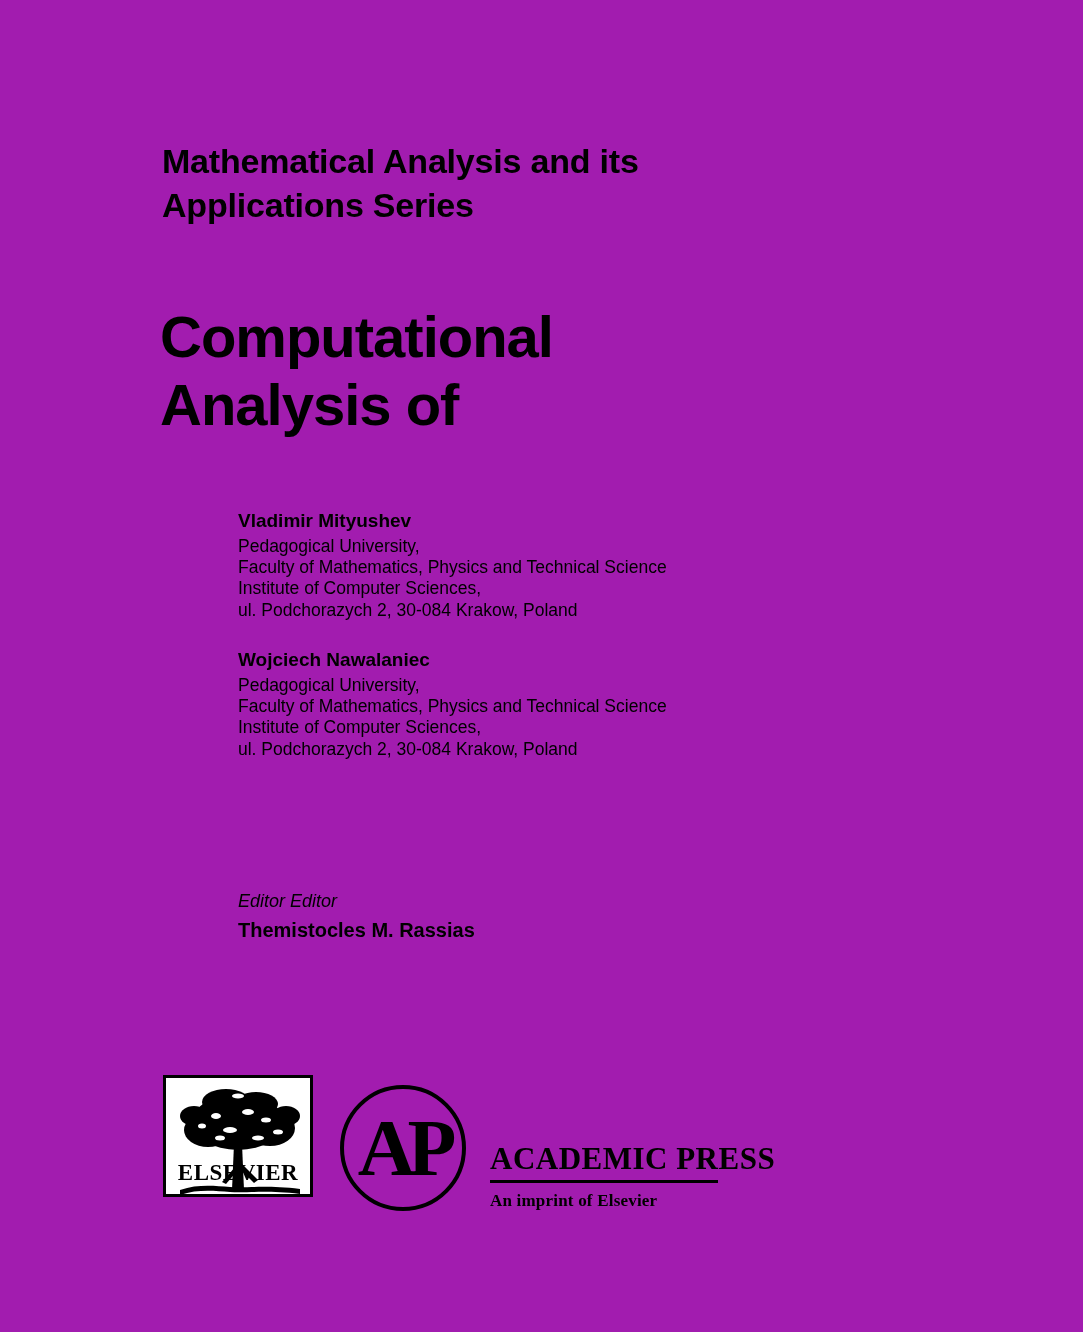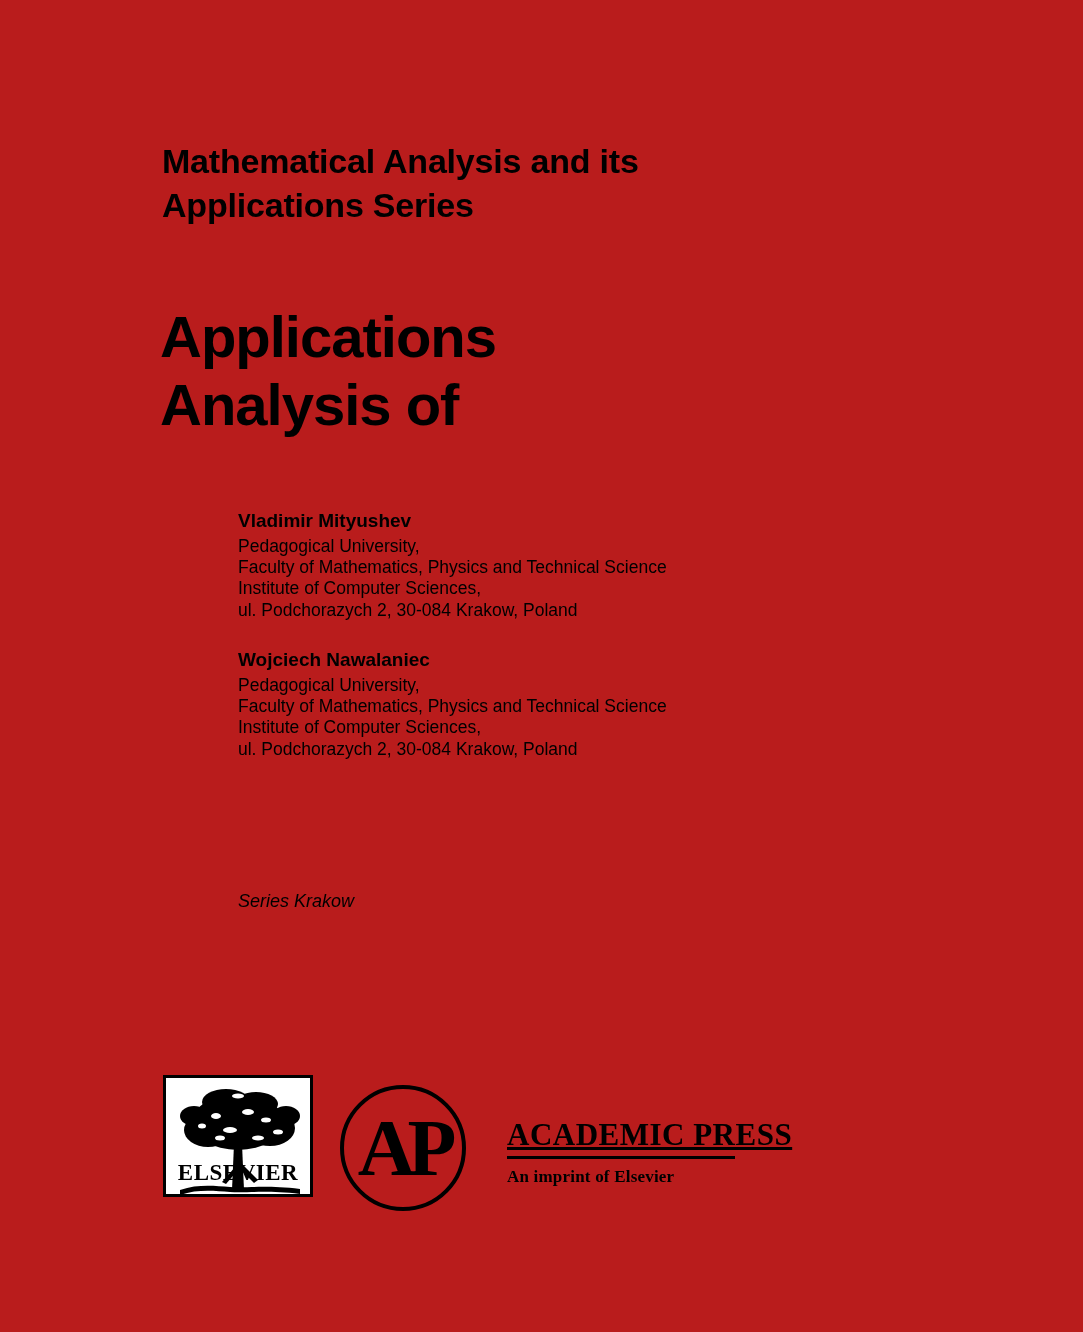--- a/index.html
+++ b/index.html
@@ -11,21 +11,21 @@
     width: 1083px;
     height: 1332px;
     position: relative;
     font-family: "Liberation Sans", sans-serif;
     color: #000000;
     overflow: hidden;
   }
   .page {
     position: absolute;
     inset: 0;
-    background: #b91c1c;
+    background: #a21caf;
   }
 
   
   .series-title {
     position: absolute;
     left: 162px;
     top: 140px;
     width: 640px;
     font-size: 34px;
     font-weight: bold;
@@ -128,22 +128,21 @@
     font-family: "Liberation Serif", serif;
     font-weight: bold;
     font-size: 23px;
     letter-spacing: 0.5px;
   }
 
   
   .ap-wrap {
     margin-left: 27px;
     display: flex;
-    align-items: flex-start;
-    gap: 17px;
+    align-items: flex-end;
   }
   .ap-circle {
     width: 126px;
     height: 126px;
     border: 4px solid #000;
     border-radius: 50%;
     position: relative;
     box-sizing: border-box;
     margin-top: 10px;
   }
@@ -162,21 +161,20 @@
   .ap-text {
     margin-left: 24px;
     margin-top: 44px;
   }
   .ap-name {
     font-family: "Liberation Serif", serif;
     font-weight: bold;
     font-size: 31px;
     letter-spacing: 0.5px;
     line-height: 1;
-    text-decoration: underline;
   }
   .ap-rule {
     height: 3px;
     background: #000;
     margin-top: 6px;
     width: 228px;
   }
   .ap-sub {
     font-family: "Liberation Serif", serif;
     font-weight: bold;
@@ -189,21 +187,21 @@
 <body>
 
 <div class="page">
 
   <div class="series-title">
     <div>Mathematical Analysis and its</div>
     <div>Applications Series</div>
   </div>
 
   <h1 class="main-title">
-    <div>Applications</div>
+    <div>Computational</div>
     <div>Analysis of</div>
   </h1>
 
   <div class="authors">
 
 
     <div class="author">
       <div class="author-name">Vladimir Mityushev</div>
       <div class="author-affil">
         <div>Pedagogical University,</div>
@@ -219,21 +217,22 @@
         <div>Pedagogical University,</div>
         <div>Faculty of Mathematics, Physics and Technical Science</div>
         <div>Institute of Computer Sciences,</div>
         <div>ul. Podchorazych 2, 30-084 Krakow, Poland</div>
       </div>
     </div>
 
   </div>
 
   <div class="series-editor">
-    <div class="series-editor-label">Series Krakow</div>
+    <div class="series-editor-label">Editor Editor</div>
+    <div class="series-editor-name">Themistocles M. Rassias</div>
   </div>
 
   <div class="logos">
 
     <div class="elsevier-logo">
       <svg class="elsevier-tree" viewBox="0 0 132 112" aria-hidden="true">
         <g fill="#000000">
 
           <path d="M6 104 C24 98 40 100 56 101 C74 102 92 99 126 103 L126 108 C92 104 74 107 56 106 C40 105 24 103 6 109 Z"></path>
 

